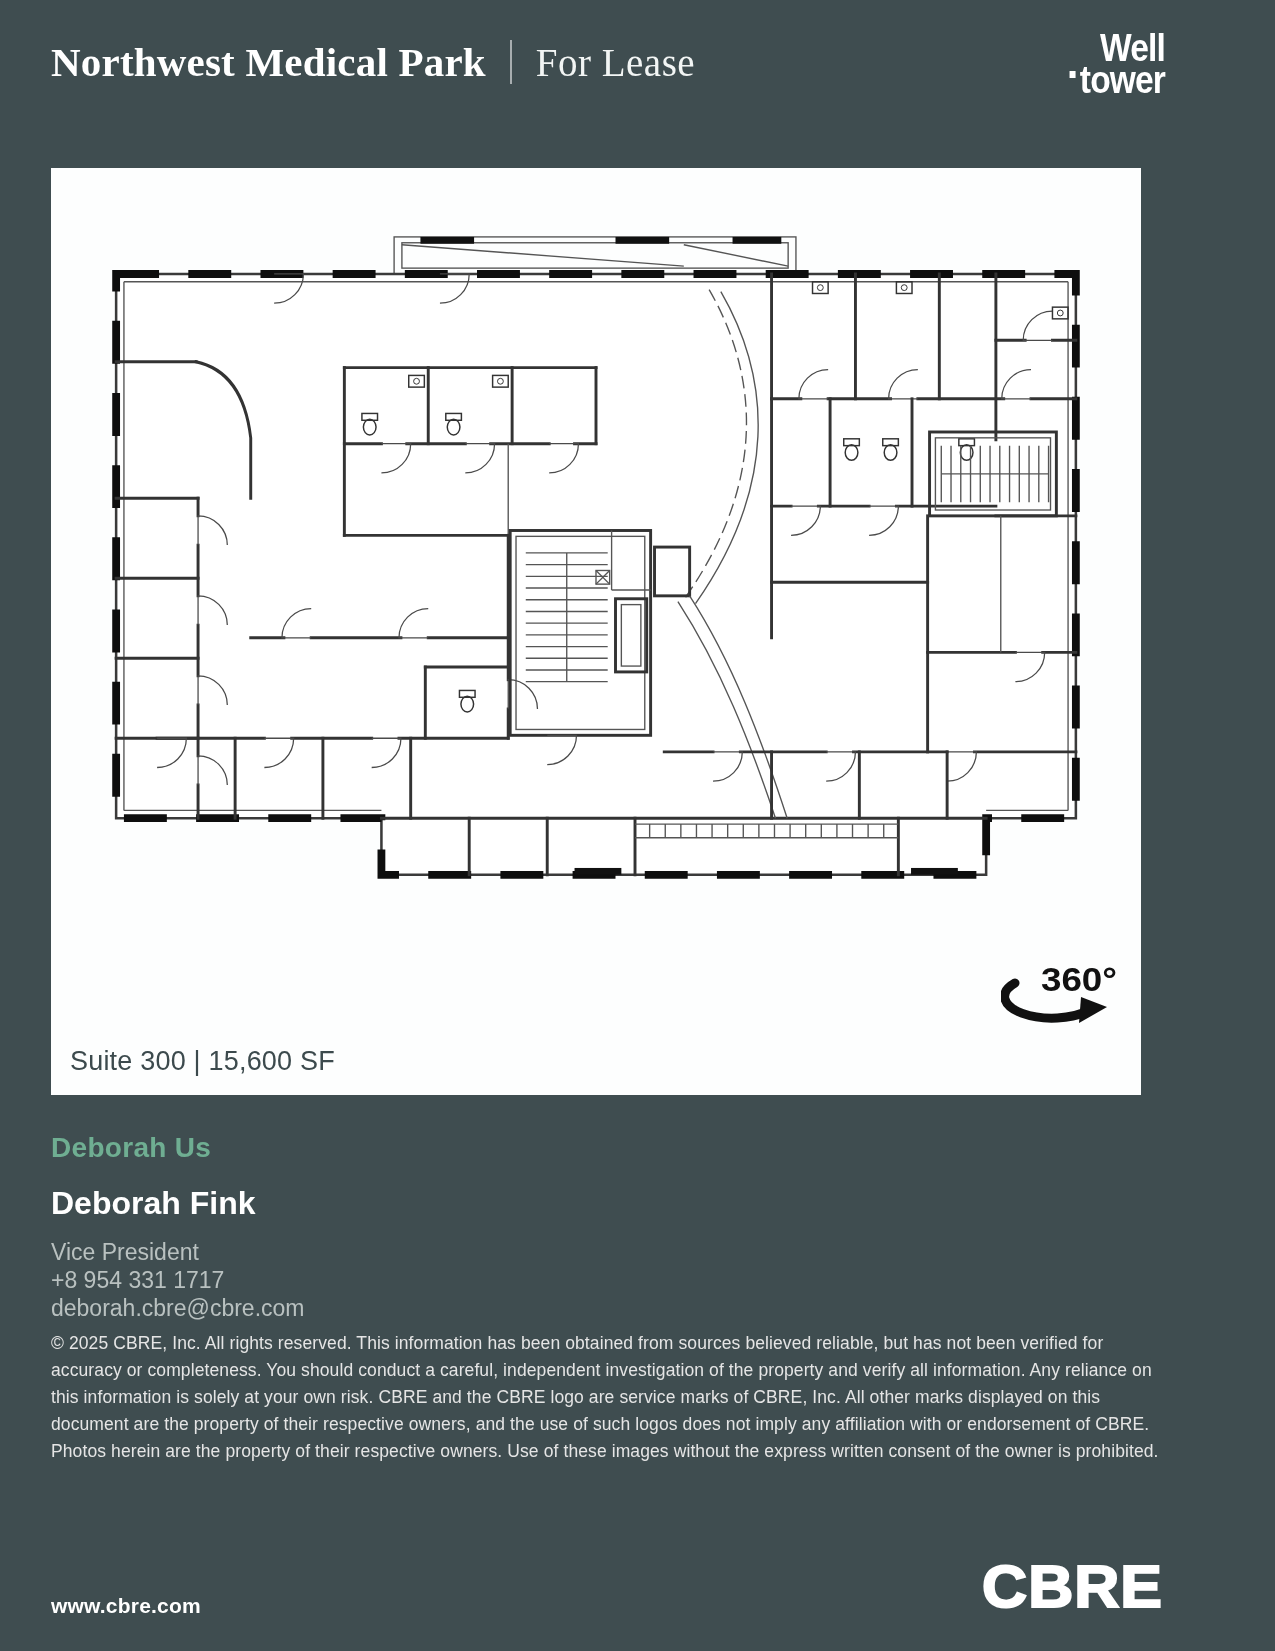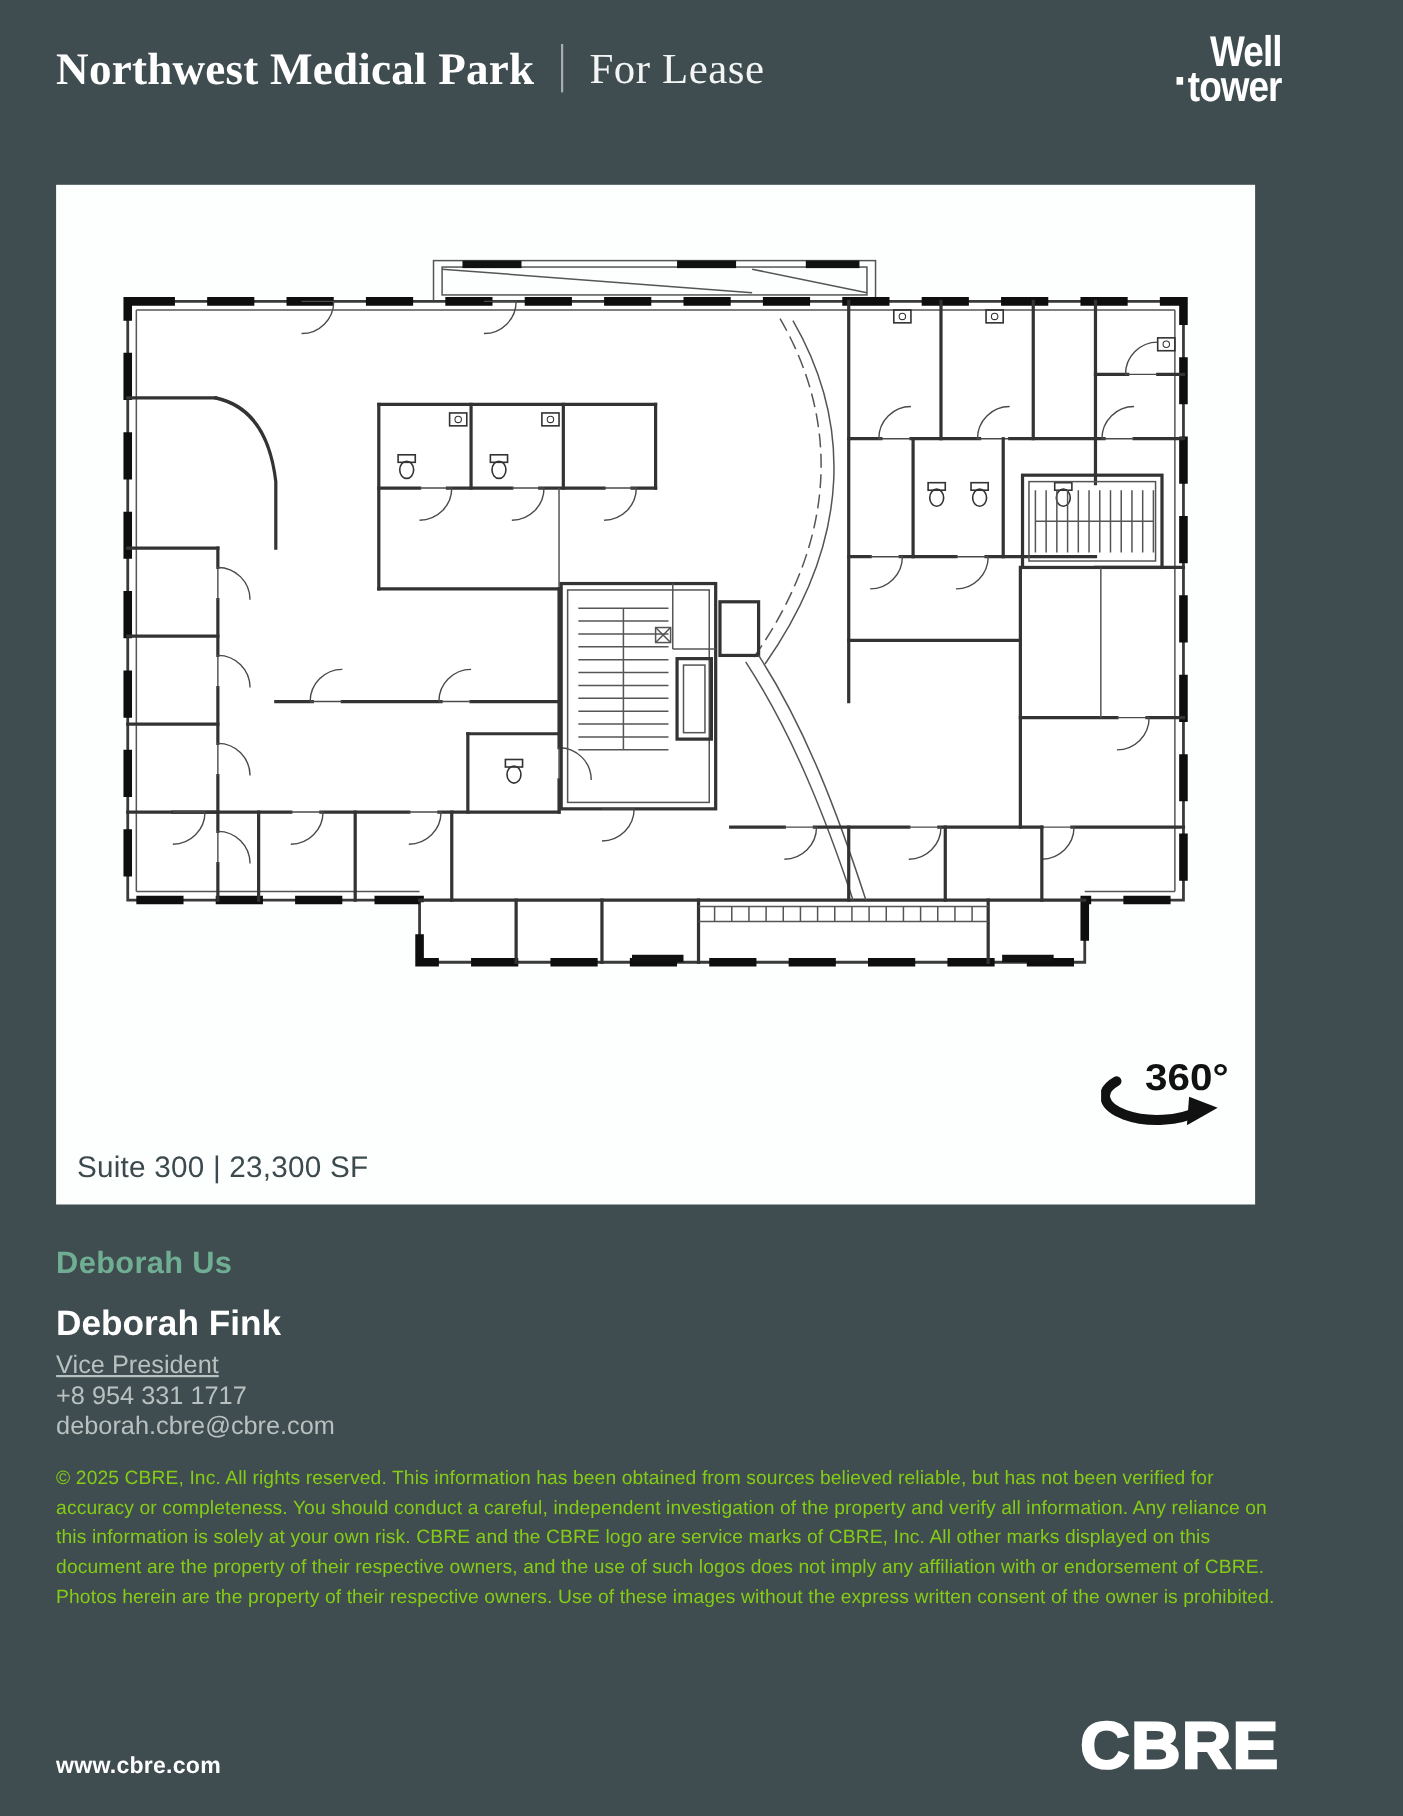--- a/index.html
+++ b/index.html
@@ -20,24 +20,24 @@
   .panel{position:absolute;left:51px;top:168px;width:1090px;height:927px;background:#FDFEFE;}
   .plan-svg{position:absolute;left:24px;top:26px;}
   .plan-caption{position:absolute;left:19px;bottom:18px;font-size:27px;color:#3C4A4D;letter-spacing:.2px;}
   .icon-360{position:absolute;right:22px;bottom:66px;width:118px;height:74px;}
 
   
   .contact{position:absolute;left:51px;top:1132px;}
   .contact-heading{color:#6FAE92;font-size:28px;font-weight:700;letter-spacing:.3px;}
   .contact-name{color:#fff;font-size:32px;font-weight:700;margin-top:21px;}
   .contact-line{color:#B9C1C0;font-size:23px;line-height:28px;}
-  .contact-line.first{margin-top:4px;text-decoration:underline;}
-
-  
-  .disclaimer{position:absolute;left:51px;top:1330px;width:1120px;color:#84cc16;
+  .contact-line.first{margin-top:16px;}
+
+  
+  .disclaimer{position:absolute;left:51px;top:1330px;width:1120px;color:#e5e5e5;
     font-size:17.5px;line-height:27px;letter-spacing:.1px;}
 
   
   .website{position:absolute;left:51px;top:1594px;color:#fff;font-size:21px;font-weight:700;letter-spacing:.2px;text-align:center;}
   .cbre-logo{position:absolute;right:112px;top:1552px;color:#fff;font-size:60px;font-weight:700;
     letter-spacing:1px;-webkit-text-stroke:2.2px #fff;transform:scaleX(1.04);transform-origin:100% 50%;}
 
   
   .w{stroke:#333;stroke-width:3;fill:none;stroke-linecap:square;}
   .t{stroke:#555;stroke-width:1.4;fill:none;}
@@ -210,21 +210,21 @@
       <line x1="470" y1="640" x2="470" y2="698" class="w"></line>
       <line x1="560" y1="640" x2="560" y2="698" class="w"></line>
       <line x1="830" y1="640" x2="830" y2="698" class="w"></line>
       <line x1="560" y1="646" x2="830" y2="646" class="t"></line>
       <line x1="560" y1="660" x2="830" y2="660" class="t"></line>
       <path d="M575 646 V660 M591 646 V660 M607 646 V660 M623 646 V660 M639 646 V660 M655 646 V660 M671 646 V660 M687 646 V660 M703 646 V660 M719 646 V660 M735 646 V660 M751 646 V660 M767 646 V660 M783 646 V660 M799 646 V660 M815 646 V660" class="t"></path>
       <rect x="498" y="691" width="48" height="7" fill="#111"></rect>
       <rect x="843" y="691" width="48" height="7" fill="#111"></rect>
     </svg>
 
-    <div class="plan-caption">Suite 300 | 23,300 SF</div>
+    <div class="plan-caption">Suite 300 | 15,600 SF</div>
 
     <svg class="icon-360" viewBox="0 0 118 74">
       <path d="M14 28 A46 21 0 1 0 88 55" fill="none" stroke="#111" stroke-width="9" stroke-linecap="round"></path>
       <polygon points="80,42 106,52 78,68" fill="#111"></polygon>
       <text x="116" y="36" text-anchor="end" font-family="Liberation Sans, sans-serif" font-size="34" font-weight="700" fill="#111" textLength="76" lengthAdjust="spacingAndGlyphs">360°</text>
     </svg>
   </div>
 
   <div class="contact">
     <div class="contact-heading">Deborah Us</div>

